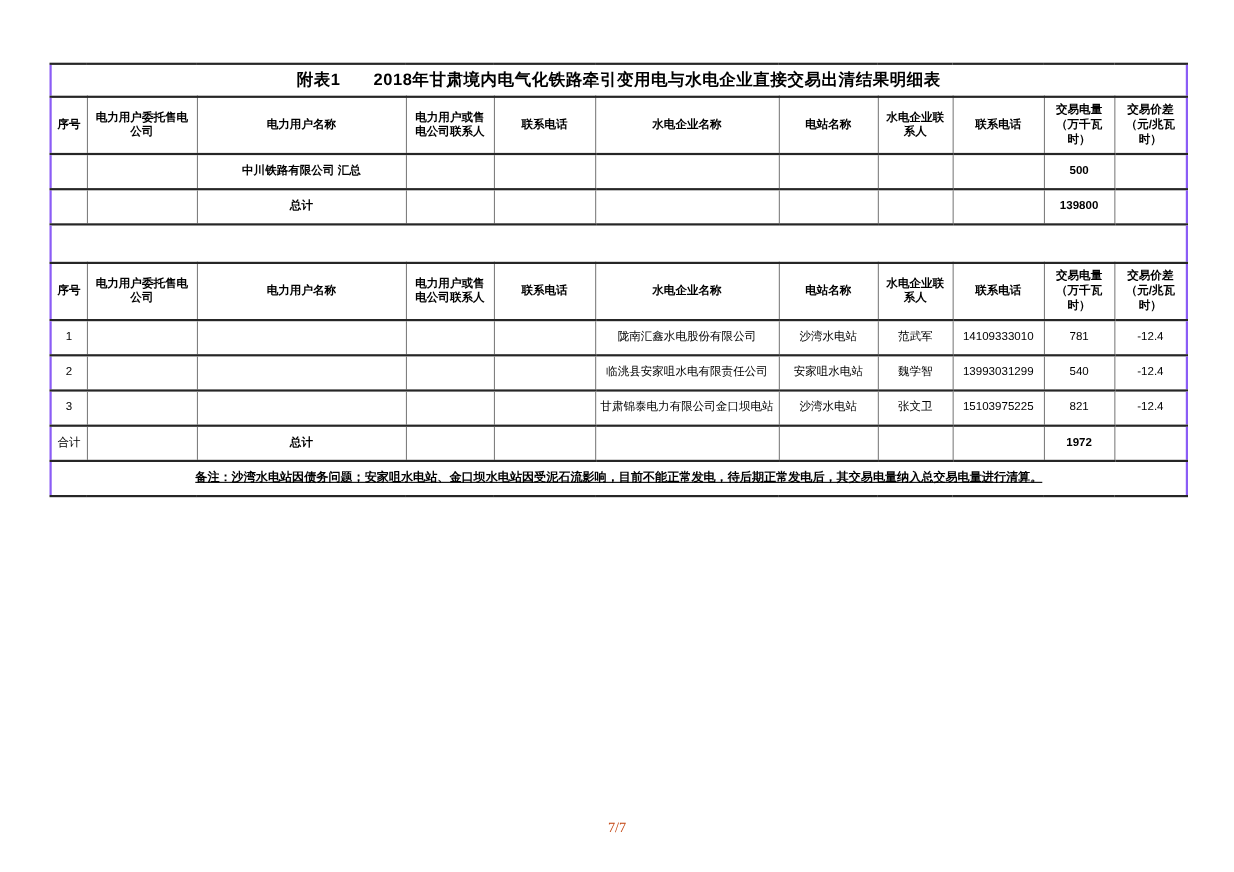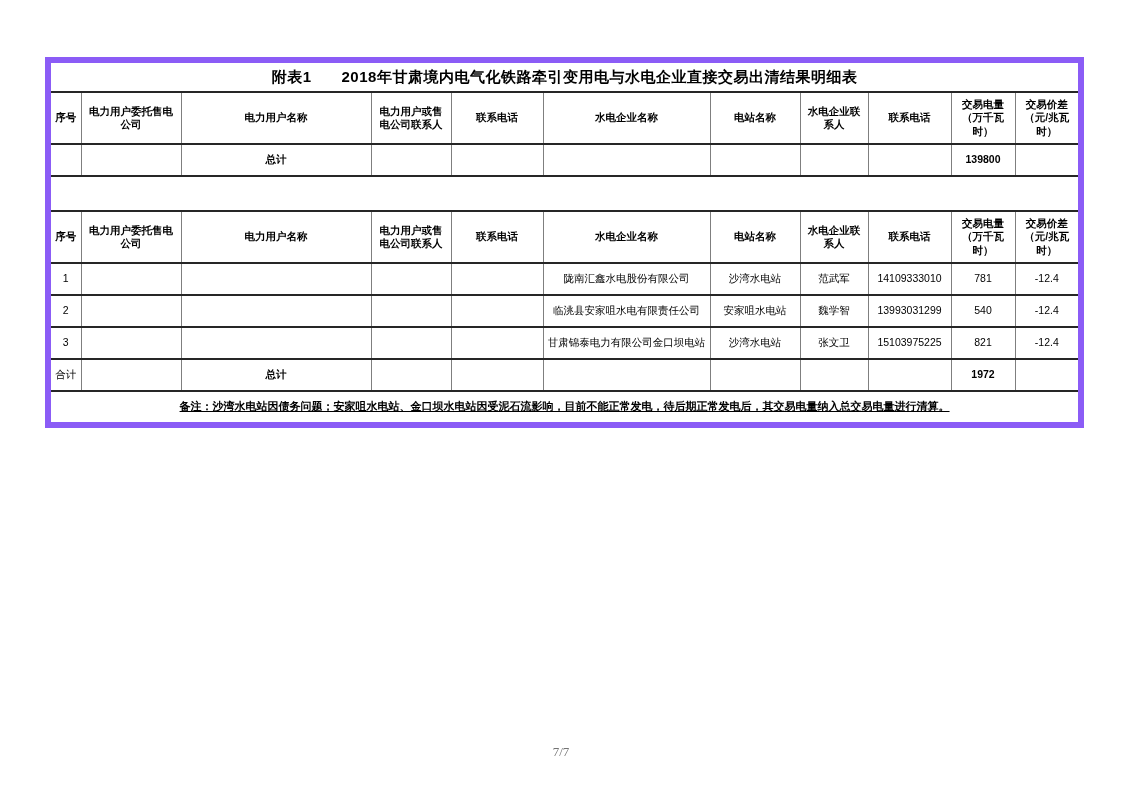--- a/index.html
+++ b/index.html
@@ -8,21 +8,21 @@
     background:#ffffff;
     position:relative;
     font-family:"Liberation Sans","DejaVu Sans",sans-serif;
     color:#000;
   }
   .sheet { position:absolute; left:45px; top:57px; }
   table.trade {
     border-collapse:collapse;
     table-layout:fixed;
     width:1033px;
-    border:6px solid #8b5cf6;
+    border:2px solid #8b5cf6;
   }
   table.trade td {
     border-left:1px solid #7f7f7f;
     border-right:1px solid #7f7f7f;
     border-top:2px solid #262626;
     border-bottom:2px solid #262626;
     text-align:center;
     vertical-align:middle;
     font-size:10.5px;
     line-height:1.25;
@@ -49,21 +49,21 @@
     font-weight:bold;
     font-size:11px;
     border-left:none; border-right:none;text-decoration:underline;
   }
   .page-footer {
     position:absolute;
     left:0; right:0; top:744px;
     text-align:center;
     font-family:"Liberation Serif","DejaVu Serif",serif;
     font-size:13px;
-    color:#737373;
+    color:#c2410c;
   }
 </style>
 </head>
 <body>
 
 <div class="sheet">
   <table class="trade">
     <colgroup>
       <col style="width:33px">
         <col style="width:100px">
@@ -96,20 +96,33 @@
           <td class="c7">水电企业联系人</td>
           <td class="c8">联系电话</td>
           <td class="c9">交易电量（万千瓦时）</td>
           <td class="c10">交易价差（元/兆瓦时）</td>
         </tr>
       </tbody>
     <tbody id="rows1">
         <tr class="data-row subtotal">
           <td class="c0"></td>
           <td class="c1"></td>
+          <td class="c2">中川铁路有限公司 汇总</td>
+          <td class="c3"></td>
+          <td class="c4"></td>
+          <td class="c5"></td>
+          <td class="c6"></td>
+          <td class="c7"></td>
+          <td class="c8"></td>
+          <td class="c9">500</td>
+          <td class="c10"></td>
+        </tr>
+        <tr class="data-row subtotal">
+          <td class="c0"></td>
+          <td class="c1"></td>
           <td class="c2">总计</td>
           <td class="c3"></td>
           <td class="c4"></td>
           <td class="c5"></td>
           <td class="c6"></td>
           <td class="c7"></td>
           <td class="c8"></td>
           <td class="c9">139800</td>
           <td class="c10"></td>
         </tr>

